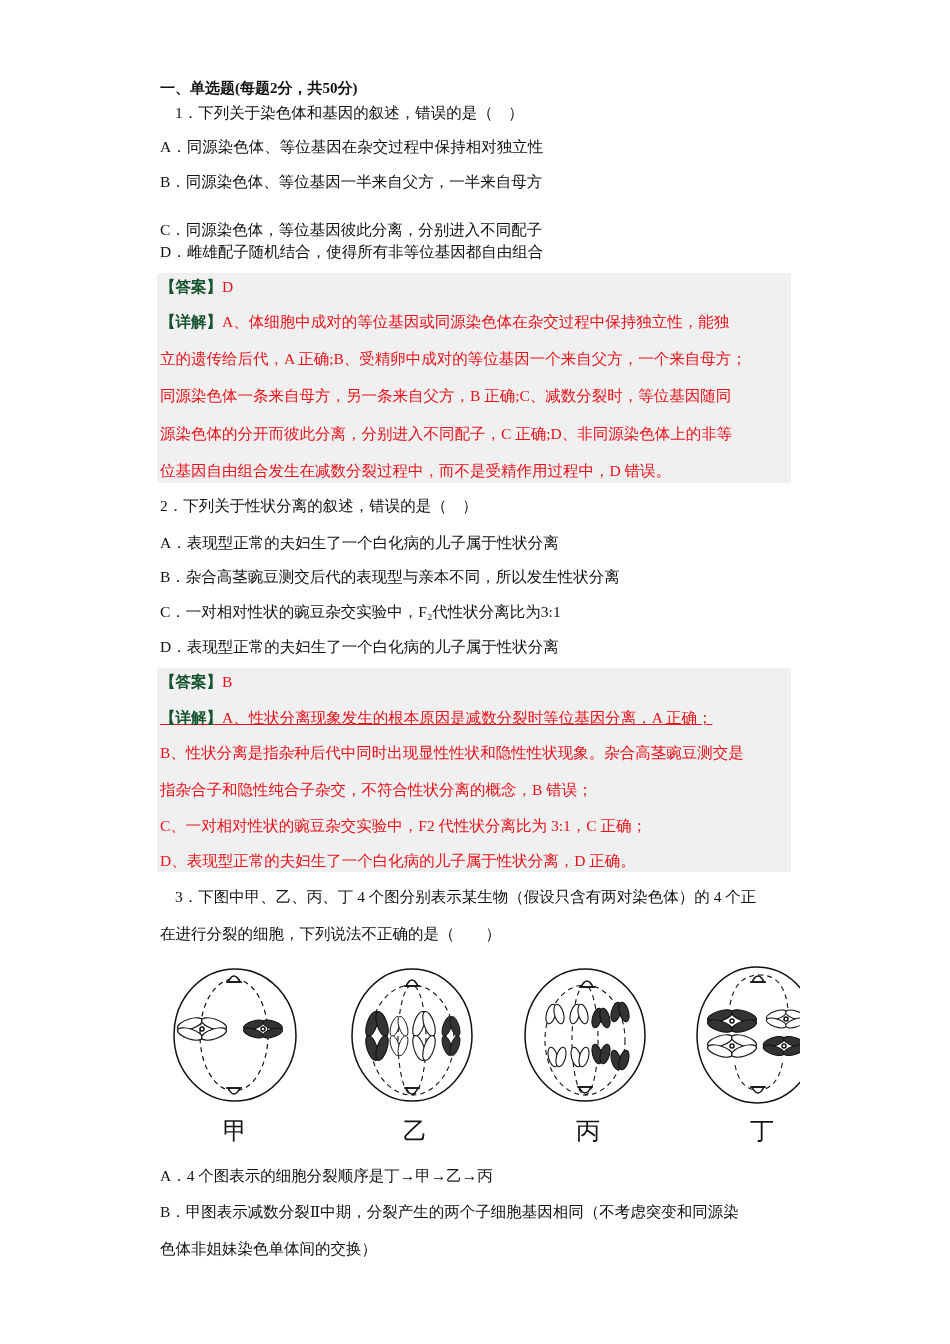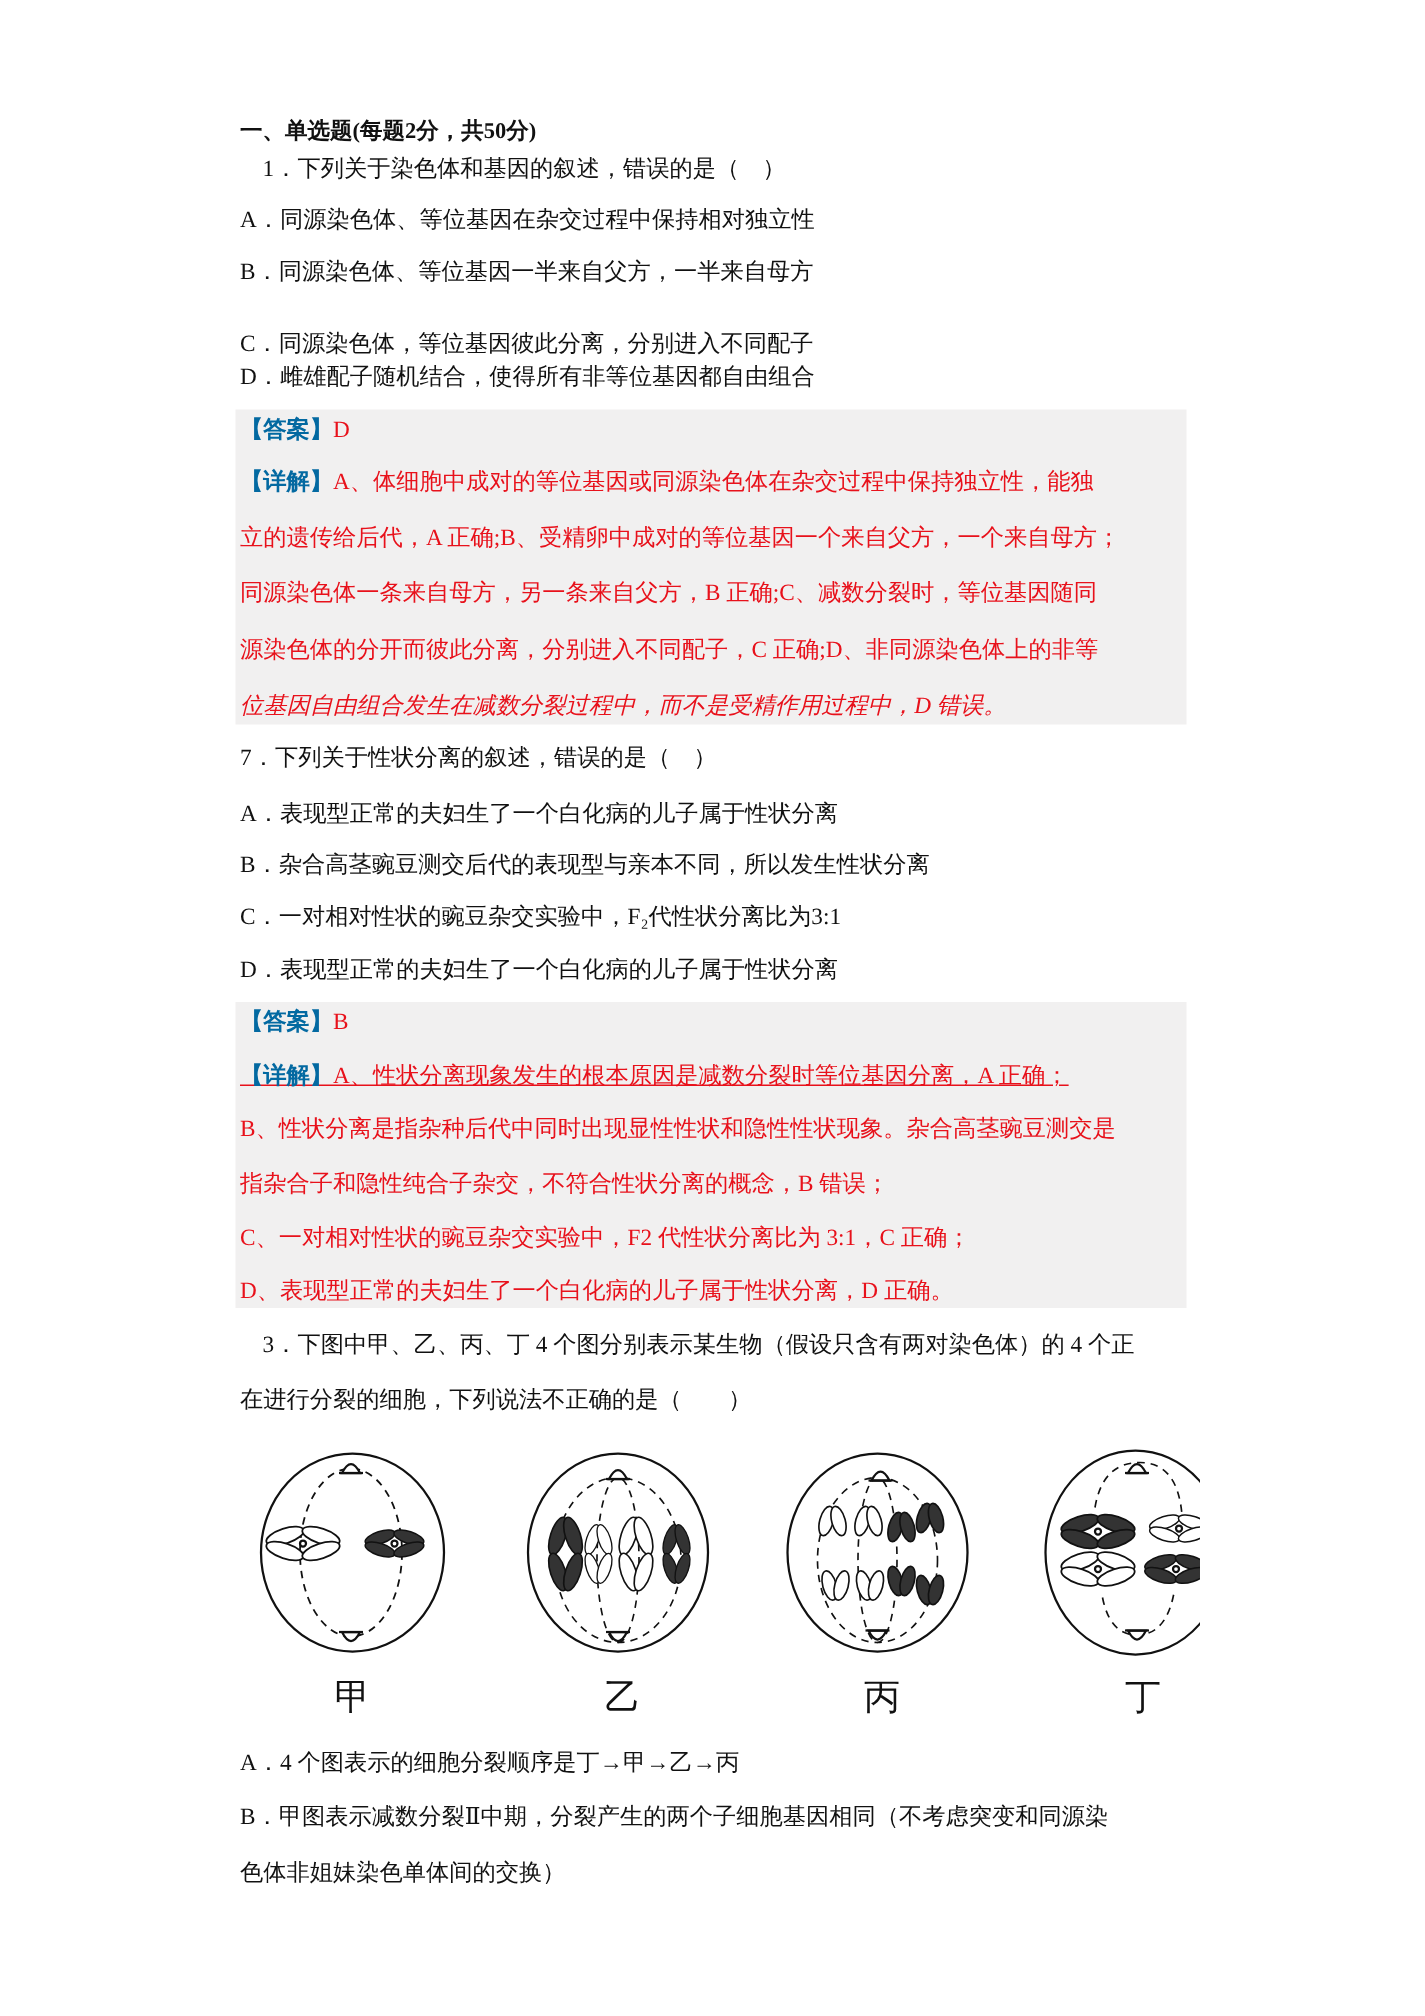--- a/index.html
+++ b/index.html
@@ -3,21 +3,21 @@
 <meta charset="utf-8">
 <style>
   html, body { margin: 0; padding: 0; background: #ffffff; }
   body { width: 950px; height: 1344px; position: relative; overflow: hidden;
          font-family: "Liberation Serif", "DejaVu Serif", serif; color: #111; }
   .page { position: absolute; left: 0; top: 0; width: 950px; height: 948px; }
   .line { position: absolute; left: 160px; font-size: 15.5px; white-space: nowrap; line-height: 20px; }
   .section-title { font-weight: bold; font-size: 15px; }
   .answer-box { position: absolute; left: 157px; width: 634px; background: #f1f0f0; }
   .red { color: #e8111b; }
-  .red .bracket { color: #0369a1; font-weight: bold; }
+  .red .bracket { color: #14532d; font-weight: bold; }
   .figure { position: absolute; left: 160px; top: 960px; width: 640px; height: 190px; }
   .fig-label { position: absolute; top: 1115px; font-size: 24px; font-family: "DejaVu Sans", sans-serif; color:#111; }
 </style>
 </head>
 <body>
 
 <div class="page">
 
   <div class="line section-title" style="top:78px;">一、单选题(每题2分，共50分)</div>
 
@@ -30,23 +30,23 @@
   <div class="answer-box" style="top:273px; height:210px;"></div>
   <div class="line red" style="top:277px;">
     <span class="bracket">【答案】</span><span>D</span>
   </div>
   <div class="line red" style="top:312px;">
     <span class="bracket">【详解】</span><span>A、体细胞中成对的等位基因或同源染色体在杂交过程中保持独立性，能独</span>
   </div>
   <div class="line red" style="top:349px;">立的遗传给后代，A 正确;B、受精卵中成对的等位基因一个来自父方，一个来自母方；</div>
   <div class="line red" style="top:386px;">同源染色体一条来自母方，另一条来自父方，B 正确;C、减数分裂时，等位基因随同</div>
   <div class="line red" style="top:424px;">源染色体的分开而彼此分离，分别进入不同配子，C 正确;D、非同源染色体上的非等</div>
-  <div class="line red" style="top:461px;font-style:italic;">位基因自由组合发生在减数分裂过程中，而不是受精作用过程中，D 错误。</div>
-
-  <div class="line" style="top:496px;">7．下列关于性状分离的叙述，错误的是（　）</div>
+  <div class="line red" style="top:461px;">位基因自由组合发生在减数分裂过程中，而不是受精作用过程中，D 错误。</div>
+
+  <div class="line" style="top:496px;">2．下列关于性状分离的叙述，错误的是（　）</div>
   <div class="line" style="top:533px;">A．表现型正常的夫妇生了一个白化病的儿子属于性状分离</div>
   <div class="line" style="top:567px;">B．杂合高茎豌豆测交后代的表现型与亲本不同，所以发生性状分离</div>
   <div class="line" style="top:602px;">C．一对相对性状的豌豆杂交实验中，F₂代性状分离比为3:1</div>
   <div class="line" style="top:637px;">D．表现型正常的夫妇生了一个白化病的儿子属于性状分离</div>
 
   <div class="answer-box" style="top:668px; height:204px;"></div>
   <div class="line red" style="top:672px;">
     <span class="bracket">【答案】</span><span>B</span>
   </div>
   <div class="line red" style="top:708px;text-decoration:underline;">

